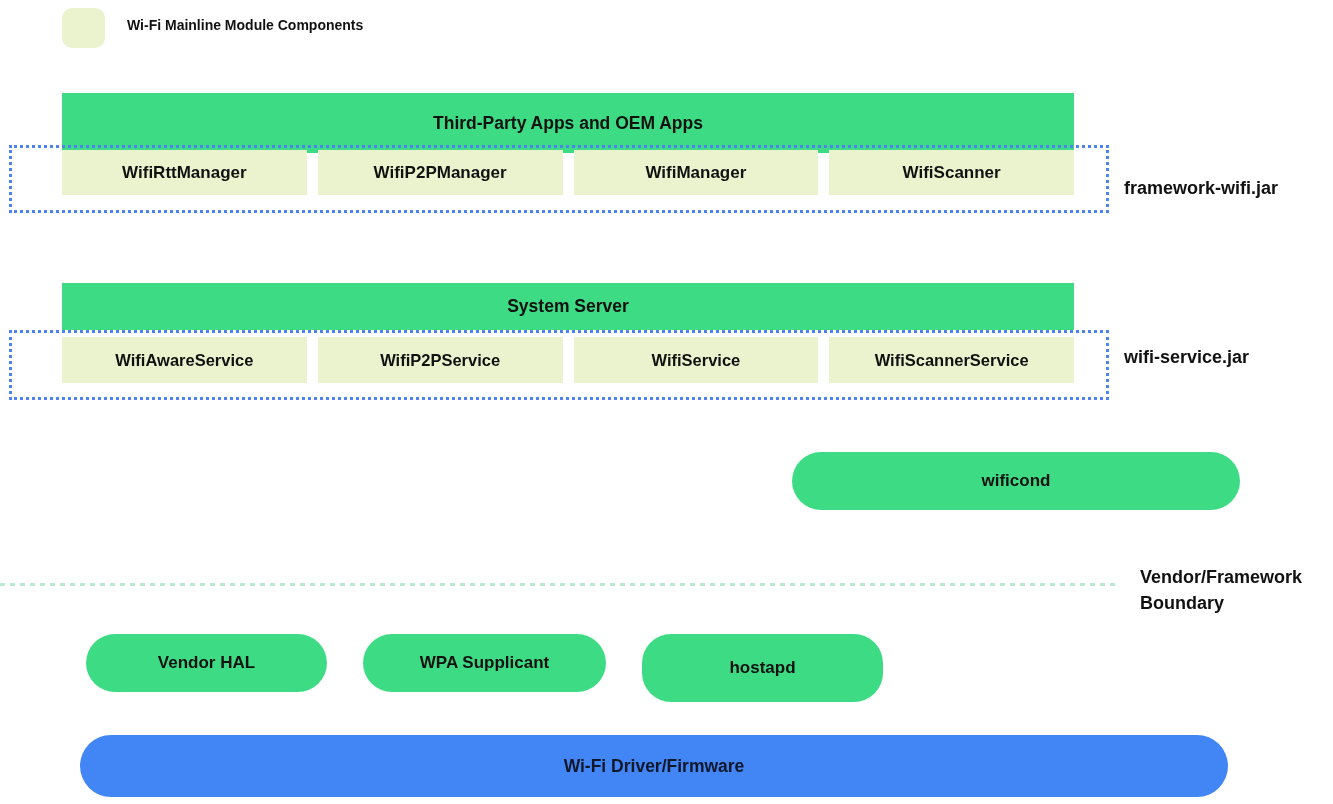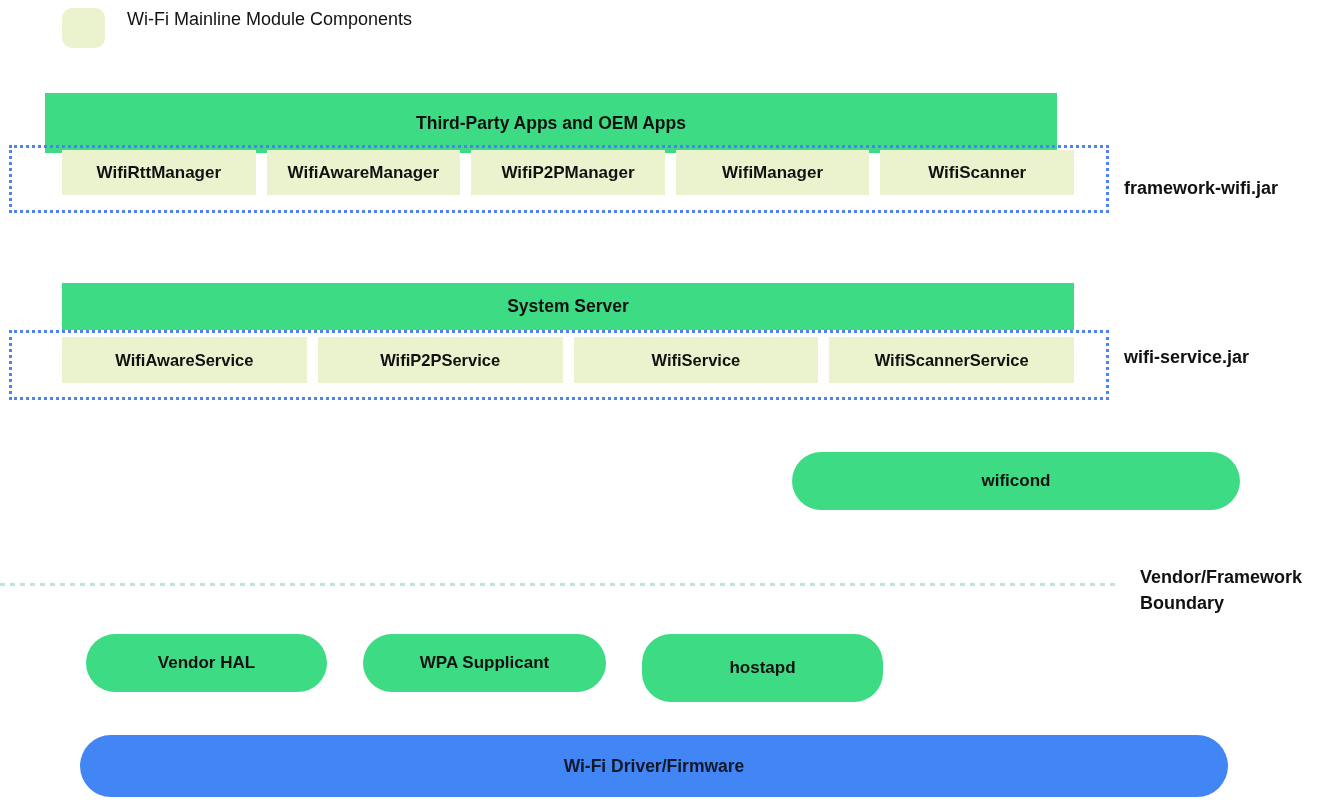--- a/index.html
+++ b/index.html
@@ -8,26 +8,26 @@
   }
   *{margin:0;padding:0;box-sizing:border-box;}
   html,body{background:#ffffff;}
   body{font-family:"Liberation Sans", sans-serif;color:var(--ink);}
   .canvas{position:relative;width:1333px;height:804px;background:#ffffff;overflow:hidden;}
 
   .abs{position:absolute;}
 
   
   .legend-swatch{left:62px;top:8px;width:43px;height:40px;border-radius:10px;background:var(--pale);}
-  .legend-label{left:127px;top:9px;font-size:18px;font-weight:400;white-space:nowrap;}
+  .legend-label{left:127px;top:17px;font-size:14px;font-weight:700;white-space:nowrap;}
 
   
   .hdr{background:var(--green);display:flex;align-items:center;justify-content:center;
        font-size:17.5px;font-weight:700;}
-  .hdr1{left:45px;top:93px;width:1012px;height:60px;}
+  .hdr1{left:62px;top:93px;width:1012px;height:60px;}
   .hdr2{left:62px;top:283px;width:1012px;height:47px;}
 
   
   .jar-rect{border:3px dotted var(--dot_blue);background:transparent;}
   .jar-rect1{left:9px;top:145px;width:1100px;height:68px;}
   .jar-rect2{left:9px;top:330px;width:1100px;height:70px;}
 
   
   .box-row{display:flex;gap:11px;}
   .row1{left:62px;top:150px;width:1012px;height:45px;}
@@ -65,21 +65,20 @@
 
   <div class="abs legend-swatch"></div>
   <div class="abs legend-label">Wi-Fi Mainline Module Components</div>
 
   <div class="abs hdr hdr1">
     <span>Third-Party Apps and OEM Apps</span>
   </div>
   <div class="abs jar-rect jar-rect1"></div>
   <div class="abs box-row row1">
     <div class="pale-box">WifiRttManager</div>
-    <div class="pale-box">WifiAwareManager</div>
     <div class="pale-box">WifiP2PManager</div>
     <div class="pale-box">WifiManager</div>
     <div class="pale-box">WifiScanner</div>
   </div>
   <div class="abs side-label jar-label1">framework-wifi.jar</div>
 
   <div class="abs hdr hdr2">
     <span>System Server</span>
   </div>
   <div class="abs jar-rect jar-rect2"></div>

